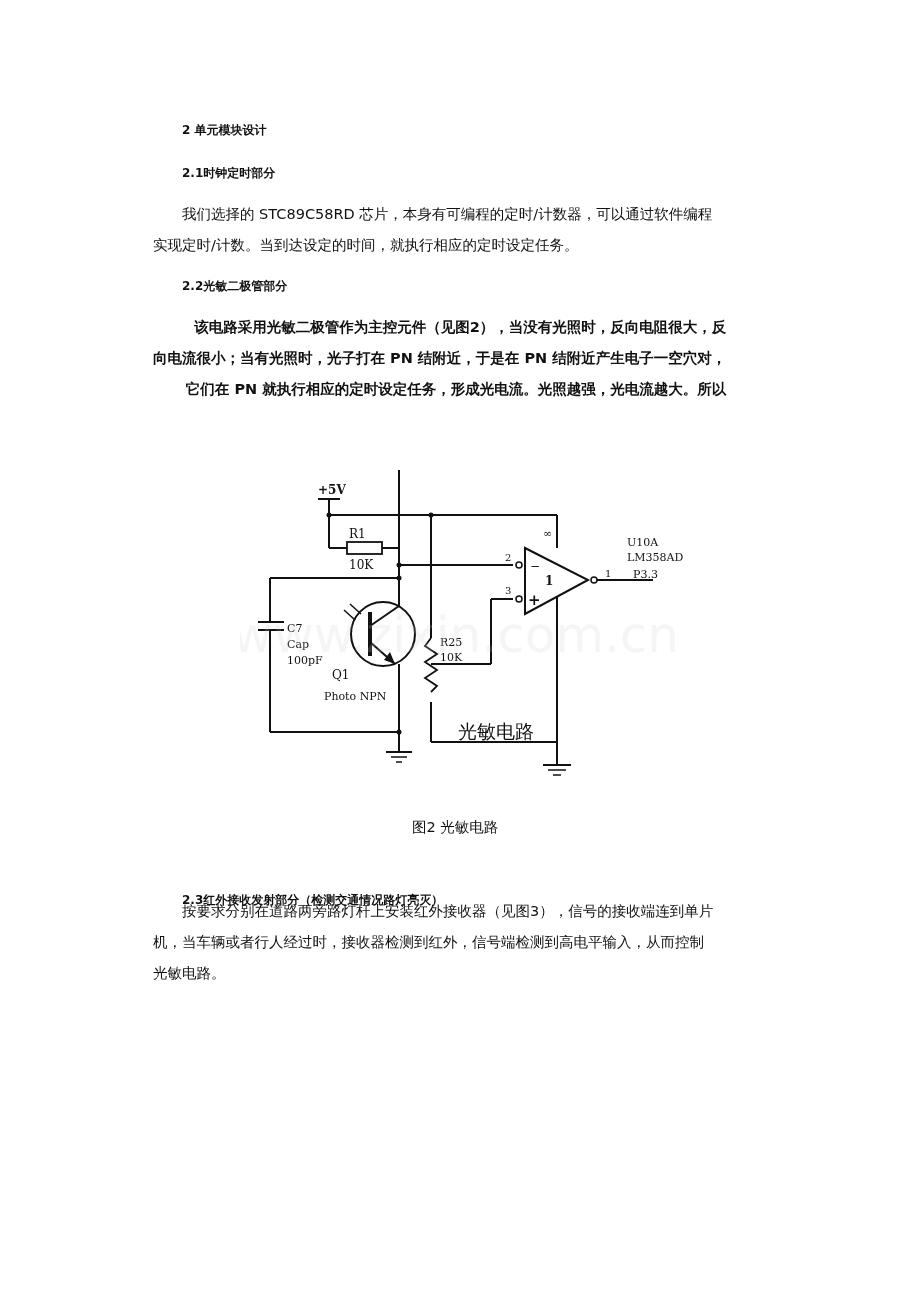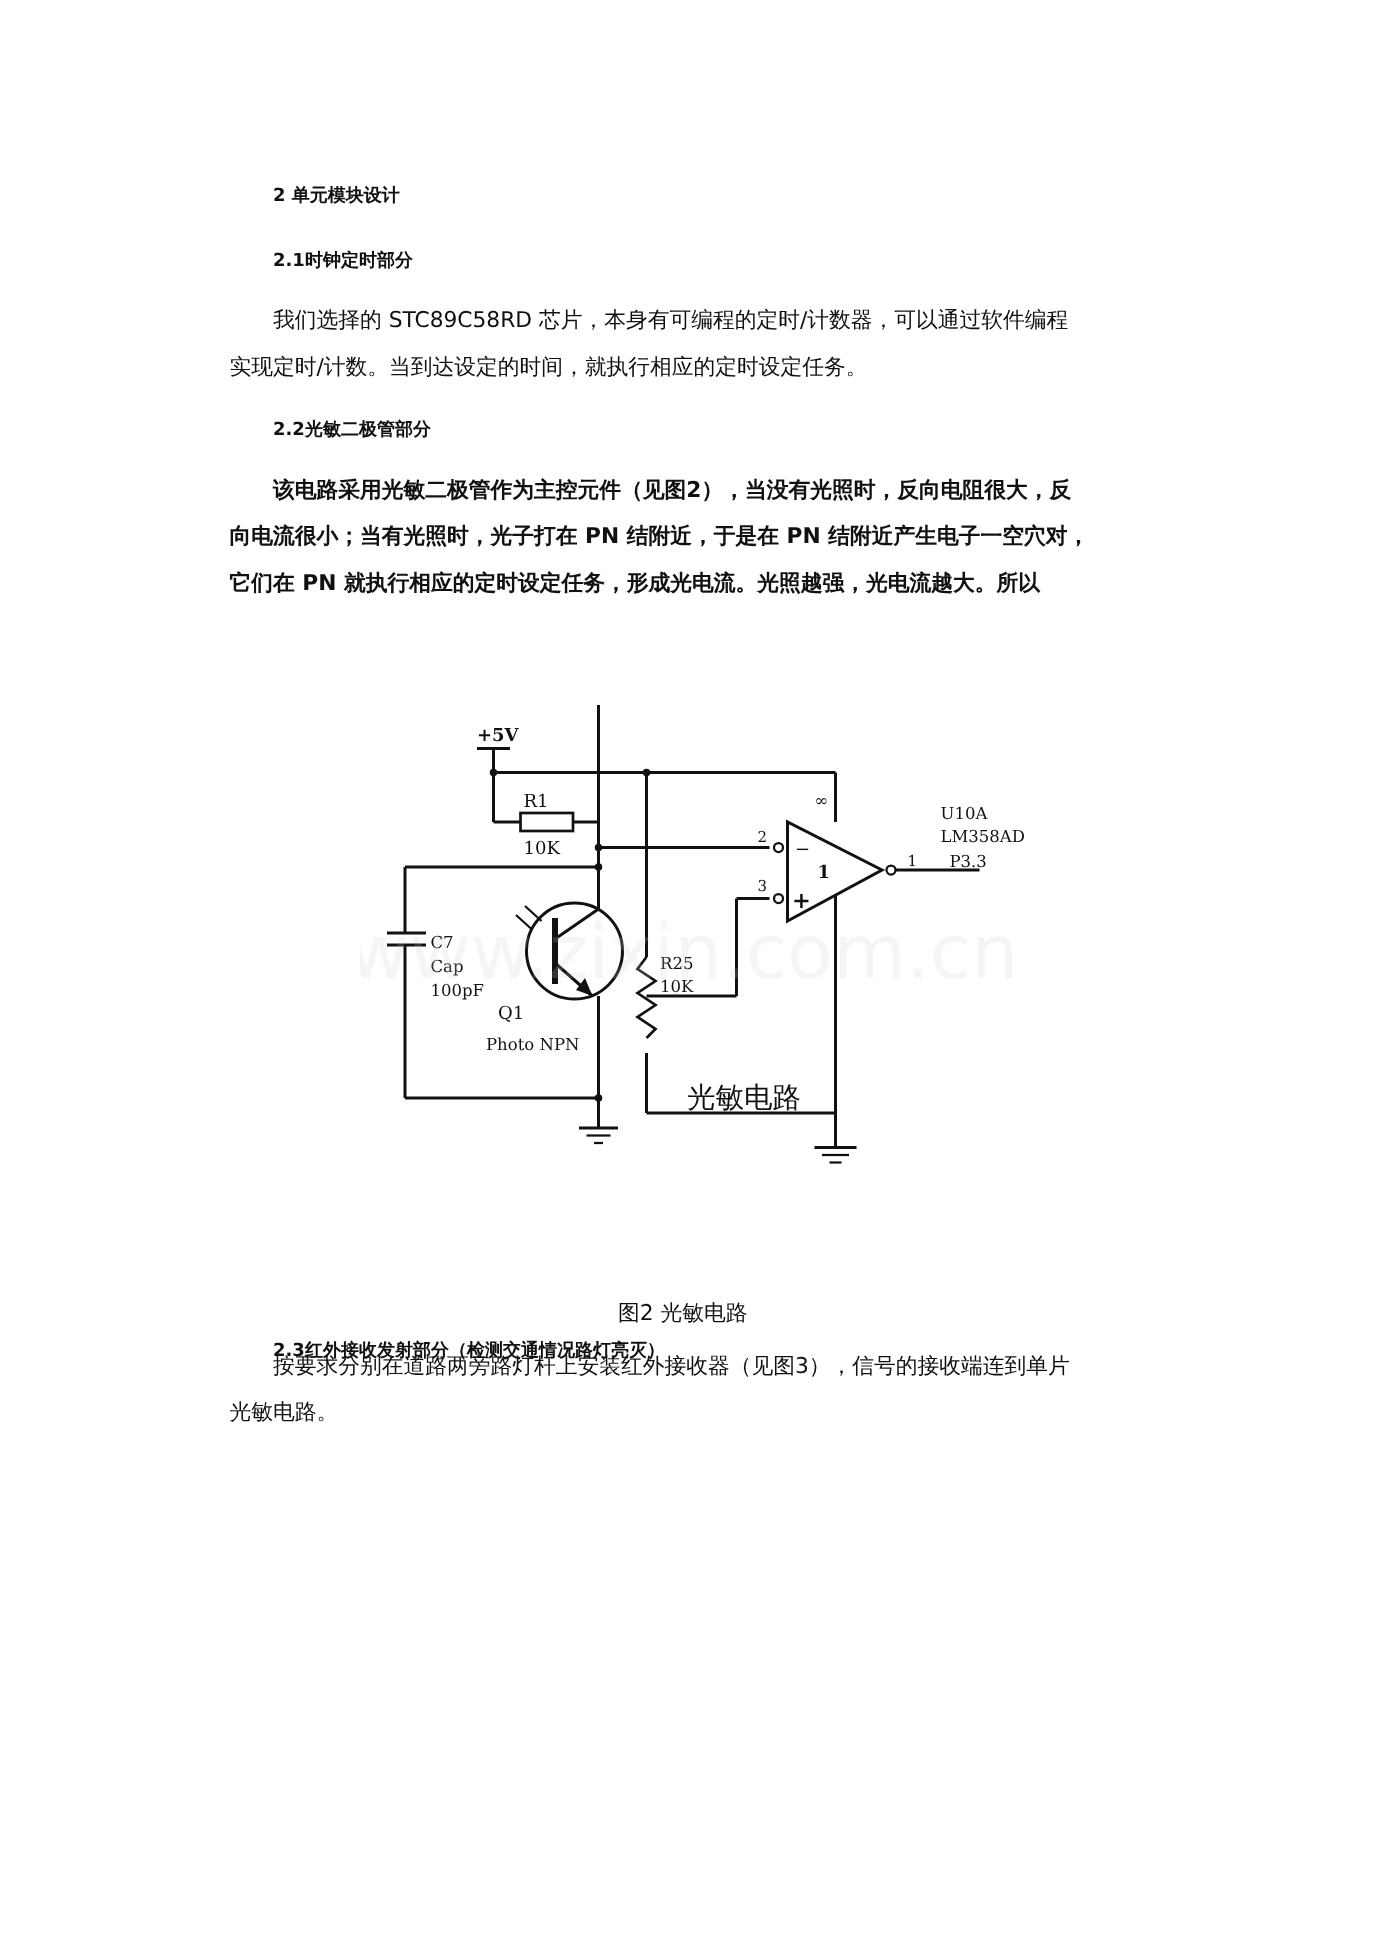--- a/index.html
+++ b/index.html
@@ -1,20 +1,20 @@
 <!DOCTYPE html>
 <html><head>
 <meta charset="utf-8">
 <style>
   html,body{margin:0;padding:0;background:#fff;}
   body{width:920px;height:1302px;position:relative;overflow:hidden;font-family:"DejaVu Sans","Liberation Sans",sans-serif;color:#111;}
   .abs{position:absolute;}
   .h{font-size:12px;font-weight:bold;white-space:nowrap;}
   .p{font-size:14.5px;line-height:31px;white-space:nowrap;}
-  .bold{font-weight:bold;}
+  .bold{font-weight:bold;text-align:right;}
   .cap{font-size:14.5px;white-space:nowrap;}
   svg text{font-family:"DejaVu Serif","Liberation Serif",serif;fill:#111;}
 </style>
 </head>
 <body>
 
 <div class="abs h" style="left:182px;top:122px;">2 单元模块设计</div>
 
 <div class="abs h" style="left:182px;top:165px;">2.1时钟定时部分</div>
 <div class="abs" style="left:153px;top:199px;">
@@ -118,19 +118,20 @@
     <text x="530" y="570" font-size="12">−</text>
     <text x="528" y="605" font-size="15" font-weight="bold">+</text>
     <text x="627" y="546" font-size="11">U10A</text>
     <text x="627" y="561" font-size="11">LM358AD</text>
     <text x="633" y="578" font-size="11">P3.3</text>
     <text x="458" y="738" font-size="19" style="font-family:'DejaVu Sans',sans-serif;">光敏电路</text>
     <text x="232" y="652" font-size="50" fill="#bbb" fill-opacity="0.35" style="font-family:'DejaVu Sans',sans-serif;fill:#cfcfcf;opacity:0.55;">www.zixin.com.cn</text>
   </svg>
 </div>
 
-<div class="abs cap" style="left:412px;top:818px;margin-top:48px;">图2  光敏电路</div>
+<div class="abs cap" style="left:412px;top:818px;">图2  光敏电路</div>
 
 <div class="abs h" style="left:182px;top:892px;">2.3红外接收发射部分（检测交通情况路灯亮灭）</div>
 <div class="abs" style="left:153px;top:896px;">
   <div class="p" style="padding-left:29px;">按要求分别在道路两旁路灯杆上安装红外接收器（见图3），信号的接收端连到单片</div>
+  <div class="p">机，当车辆或者行人经过时，接收器检测到红外，信号端检测到高电平输入，从而控制</div>
   <div class="p">光敏电路。</div>
 </div>
 
 </body></html>

